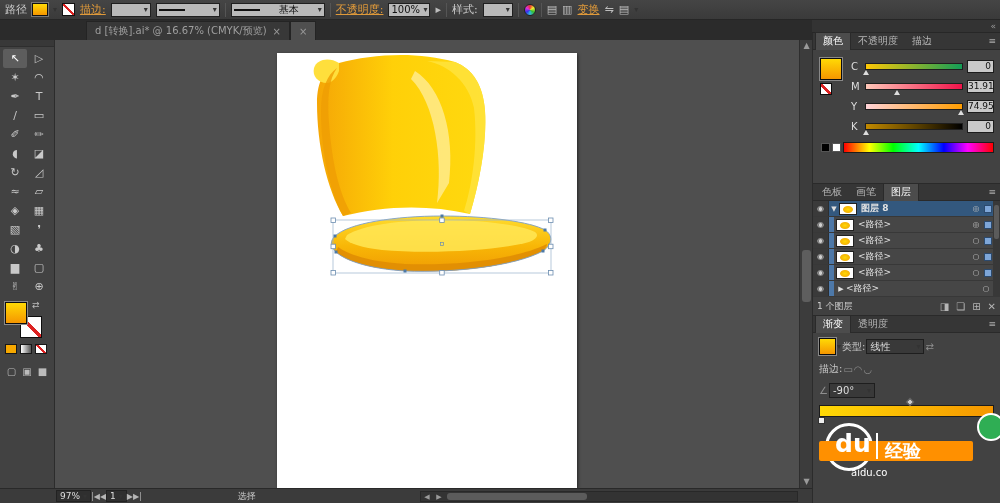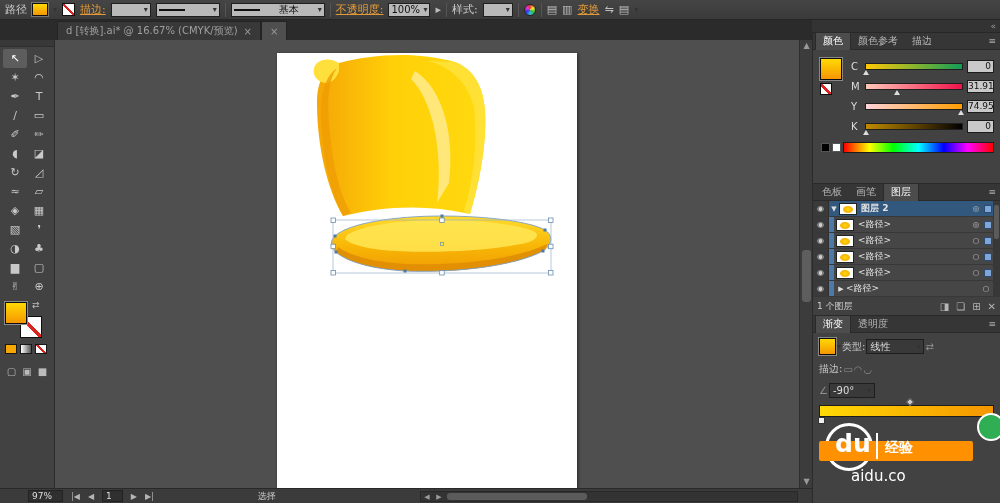--- a/index.html
+++ b/index.html
@@ -22,21 +22,21 @@
     border:1px solid #111; box-shadow:0 0 0 1px #777; }
   .swatch-stroke-cb { width:13px; height:13px; background:#fff; border:1px solid #111; position:relative; }
   .swatch-stroke-cb::after { content:""; position:absolute; left:0; right:0; top:0; bottom:0;
     background:linear-gradient(45deg,transparent 44%,#d22 44%,#d22 56%,transparent 56%); }
   .line-preview { display:inline-block; width:26px; border-top:2px solid #111; }
   .recolor-wheel { width:12px; height:12px; border-radius:50%;
     background:conic-gradient(#e33,#ee3,#3b3,#3bd,#33e,#d3d,#e33); border:1px solid #222; }
 
   
   #tabbar { position:absolute; left:0; top:20px; width:812px; height:20px;
-    background:#2b2b2b; display:flex; align-items:flex-end; padding-left:57px; }
+    background:#2b2b2b; display:flex; align-items:flex-end; padding-left:86px; }
   .doc-tab { height:19px; display:flex; align-items:center; gap:6px; padding:0 8px;
     font-size:10px; color:#9f9f9f; background:#383838; border:1px solid #242424; border-bottom:none; }
   .doc-tab.active { background:#4f4f4f; color:#ddd; }
   .tab-close { font-size:10px; color:#999; cursor:pointer; }
 
   
   #dockstrip { position:absolute; left:812px; top:20px; width:188px; height:13px;
     background:#333; border-bottom:1px solid #272727; color:#9a9a9a; font-size:9px;
     display:flex; justify-content:flex-end; align-items:center; padding:0 4px; }
 
@@ -148,29 +148,29 @@
   .g-stop { position:absolute; bottom:-8px; width:7px; height:7px; background:#eee; border:1px solid #333; cursor:pointer; }
   .g-mid { position:absolute; top:-7px; left:50%; width:6px; height:6px; background:#ccc;
     border:1px solid #444; transform:rotate(45deg); cursor:pointer; }
 
   
   #watermark { position:absolute; left:0; top:362px; width:188px; height:110px; pointer-events:none; }
   .wm-ring { position:absolute; left:12px; top:28px; width:48px; height:48px; border:3px solid #fff; border-radius:50%; }
   .wm-bar { position:absolute; left:6px; top:46px; width:154px; height:20px; background:#ff9000; border-radius:2px; }
   .wm-du { position:absolute; left:22px; top:34px; font-size:25px; font-weight:bold; color:#fff; }
   .wm-div { position:absolute; left:63px; top:38px; width:2px; height:26px; background:#fff; }
-  .wm-name { position:absolute; left:72px; top:44px; font-size:14px; font-weight:bold; color:#fff; }
-  .wm-domain { position:absolute; left:38px; top:72px; font-size:15px; color:#fff; }
+  .wm-name { position:absolute; left:72px; top:44px; font-size:18px; font-weight:bold; color:#fff; }
+  .wm-domain { position:absolute; left:38px; top:72px; font-size:10px; color:#fff; }
   .wm-badge { position:absolute; left:164px; top:18px; width:28px; height:28px; border-radius:50%;
     background:#2fae54; border:2px solid #fff; }
 
   
   #statusbar { position:absolute; left:0; top:488px; width:812px; height:15px;
     background:#3b3b3b; border-top:1px solid #292929; display:flex; align-items:center;
-    padding-left:28px; gap:8px; font-size:9px; color:#ccc; }
+    padding-left:56px; gap:0; font-size:9px; color:#ccc; }
   .st-dd { display:inline-flex; align-items:center; gap:3px; background:#2f2f2f;
     border:1px solid #222; height:12px; padding:0 3px; color:#ddd; cursor:pointer; }
   .nav-ic { color:#b5b5b5; font-size:8px; cursor:pointer; }
   .st-tool { margin-left:96px; color:#c9c9c9; }
   #hscroll { position:absolute; left:420px; top:2px; width:378px; height:11px;
     background:#333; border:1px solid #282828; display:flex; align-items:center; }
   #hscroll .h-ar { width:12px; text-align:center; color:#9a9a9a; font-size:7px; cursor:pointer; }
   #hscroll .thumb { width:140px; height:7px; background:#5b5b5b; border-radius:3px; margin-left:2px; cursor:pointer; }
 </style>
 </head>
@@ -338,21 +338,21 @@
       <span class="sc-ar" style="top:0">▲</span>
       <span class="thumb"></span>
       <span class="sc-ar" style="bottom:0">▼</span>
     </div>
   </div>
 
   <div id="dock">
 
     <div class="ptabs">
       <span class="ptab active">颜色</span>
-      <span class="ptab">颜色参考</span>
+      <span class="ptab">不透明度</span>
       <span class="ptab">描边</span>
       <span class="pmenu">≡</span>
     </div>
     <div id="colorbody">
       <div class="col-left">
         <div class="col-fill"></div>
         <div class="col-stroke-mini"></div>
       </div>
       <div class="ch-rows">
         <div class="ch-row">
@@ -397,21 +397,21 @@
       <span class="ptab active">图层</span>
       <span class="pmenu">≡</span>
     </div>
     <div id="layersbody">
       <div class="lay-row sel">
         <span class="eye-col">◉</span>
         <span class="expand">▼</span>
         <span class="thumb-box">
             <i></i>
           </span>
-        <span class="lay-label" style="font-weight:bold">图层 2</span>
+        <span class="lay-label" style="font-weight:bold">图层 8</span>
         <span class="target">◎</span>
         <span class="selbox"></span>
       </div>
       <div class="lay-row">
         <span class="eye-col">◉</span>
         <span class="color-col"></span>
         <span class="thumb-box">
             <i></i>
           </span>
         <span class="lay-label">&lt;路径&gt;</span>

